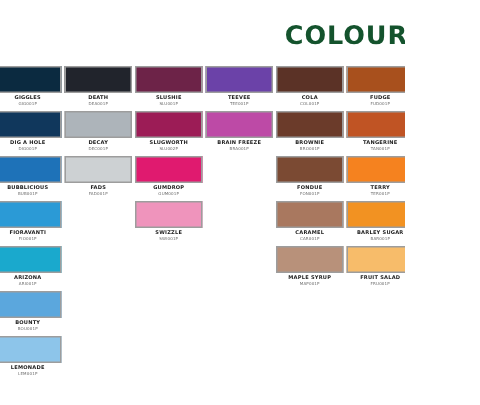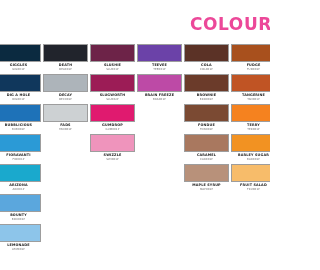--- a/index.html
+++ b/index.html
@@ -30,21 +30,21 @@
     height: 44px;
   }
   #header-title {
     position: absolute;
     right: -2px;
     top: 16px;
     font-family: "DejaVu Sans", sans-serif;
     font-size: 17px;
     font-weight: bold;
     letter-spacing: 0.6px;
-    color: #ec4899;
+    color: #14532d;
     line-height: 1;
     white-space: nowrap;
   }
 
   
   #grid {
     position: absolute;
     left: 0;
     top: 44px;
     width: 270px;

